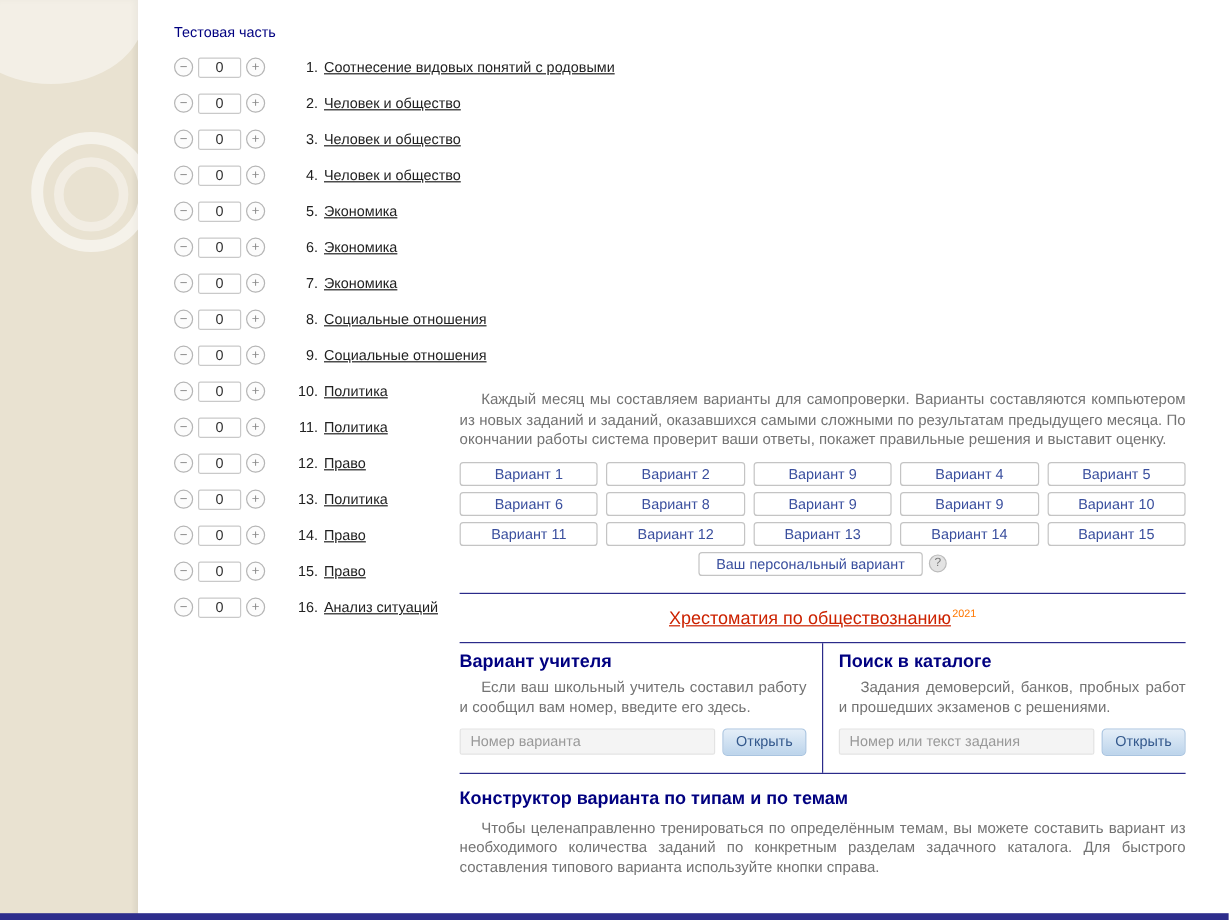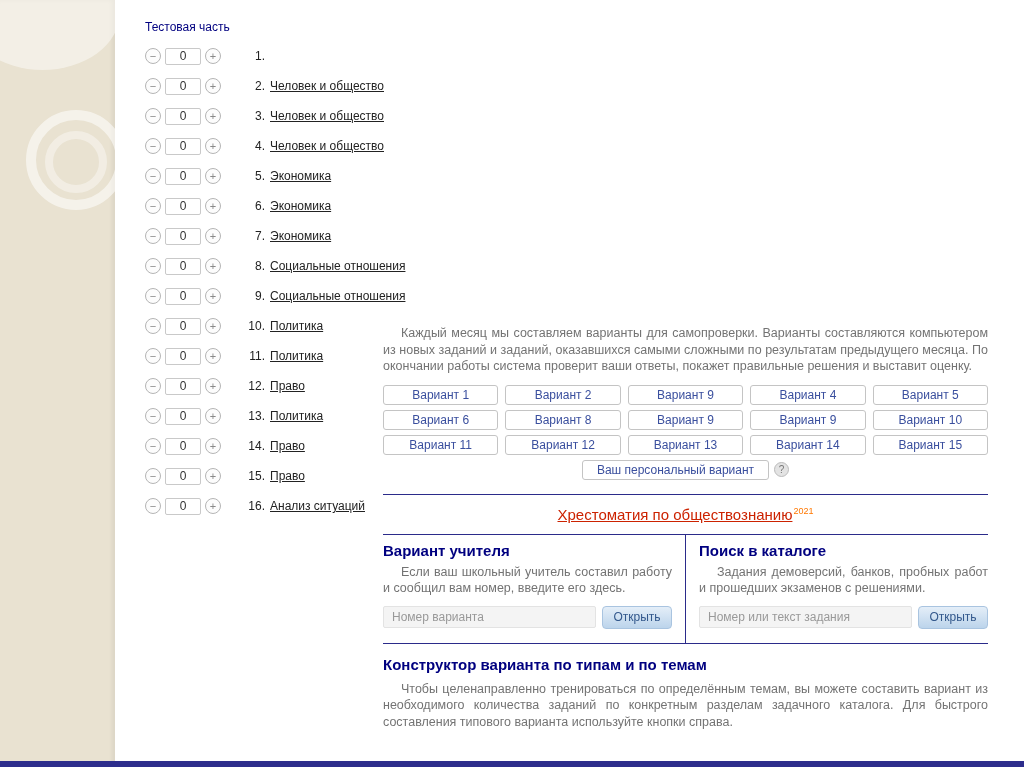--- a/index.html
+++ b/index.html
@@ -96,20 +96,21 @@
 </div>
 
 <div class="test-part">
   <div class="tp-title">Тестовая часть</div>
   <div>
   <div class="stepper-row">
     <button class="step-btn">−</button>
     <span class="step-value">0</span>
     <button class="step-btn">+</button>
     <span class="task-num">1.</span>
+    <a class="task-link">Соотнесение видовых понятий с родовыми</a>
   </div>
 
   <div class="stepper-row">
     <button class="step-btn">−</button>
     <span class="step-value">0</span>
     <button class="step-btn">+</button>
     <span class="task-num">2.</span>
     <a class="task-link">Человек и общество</a>
   </div>
 

